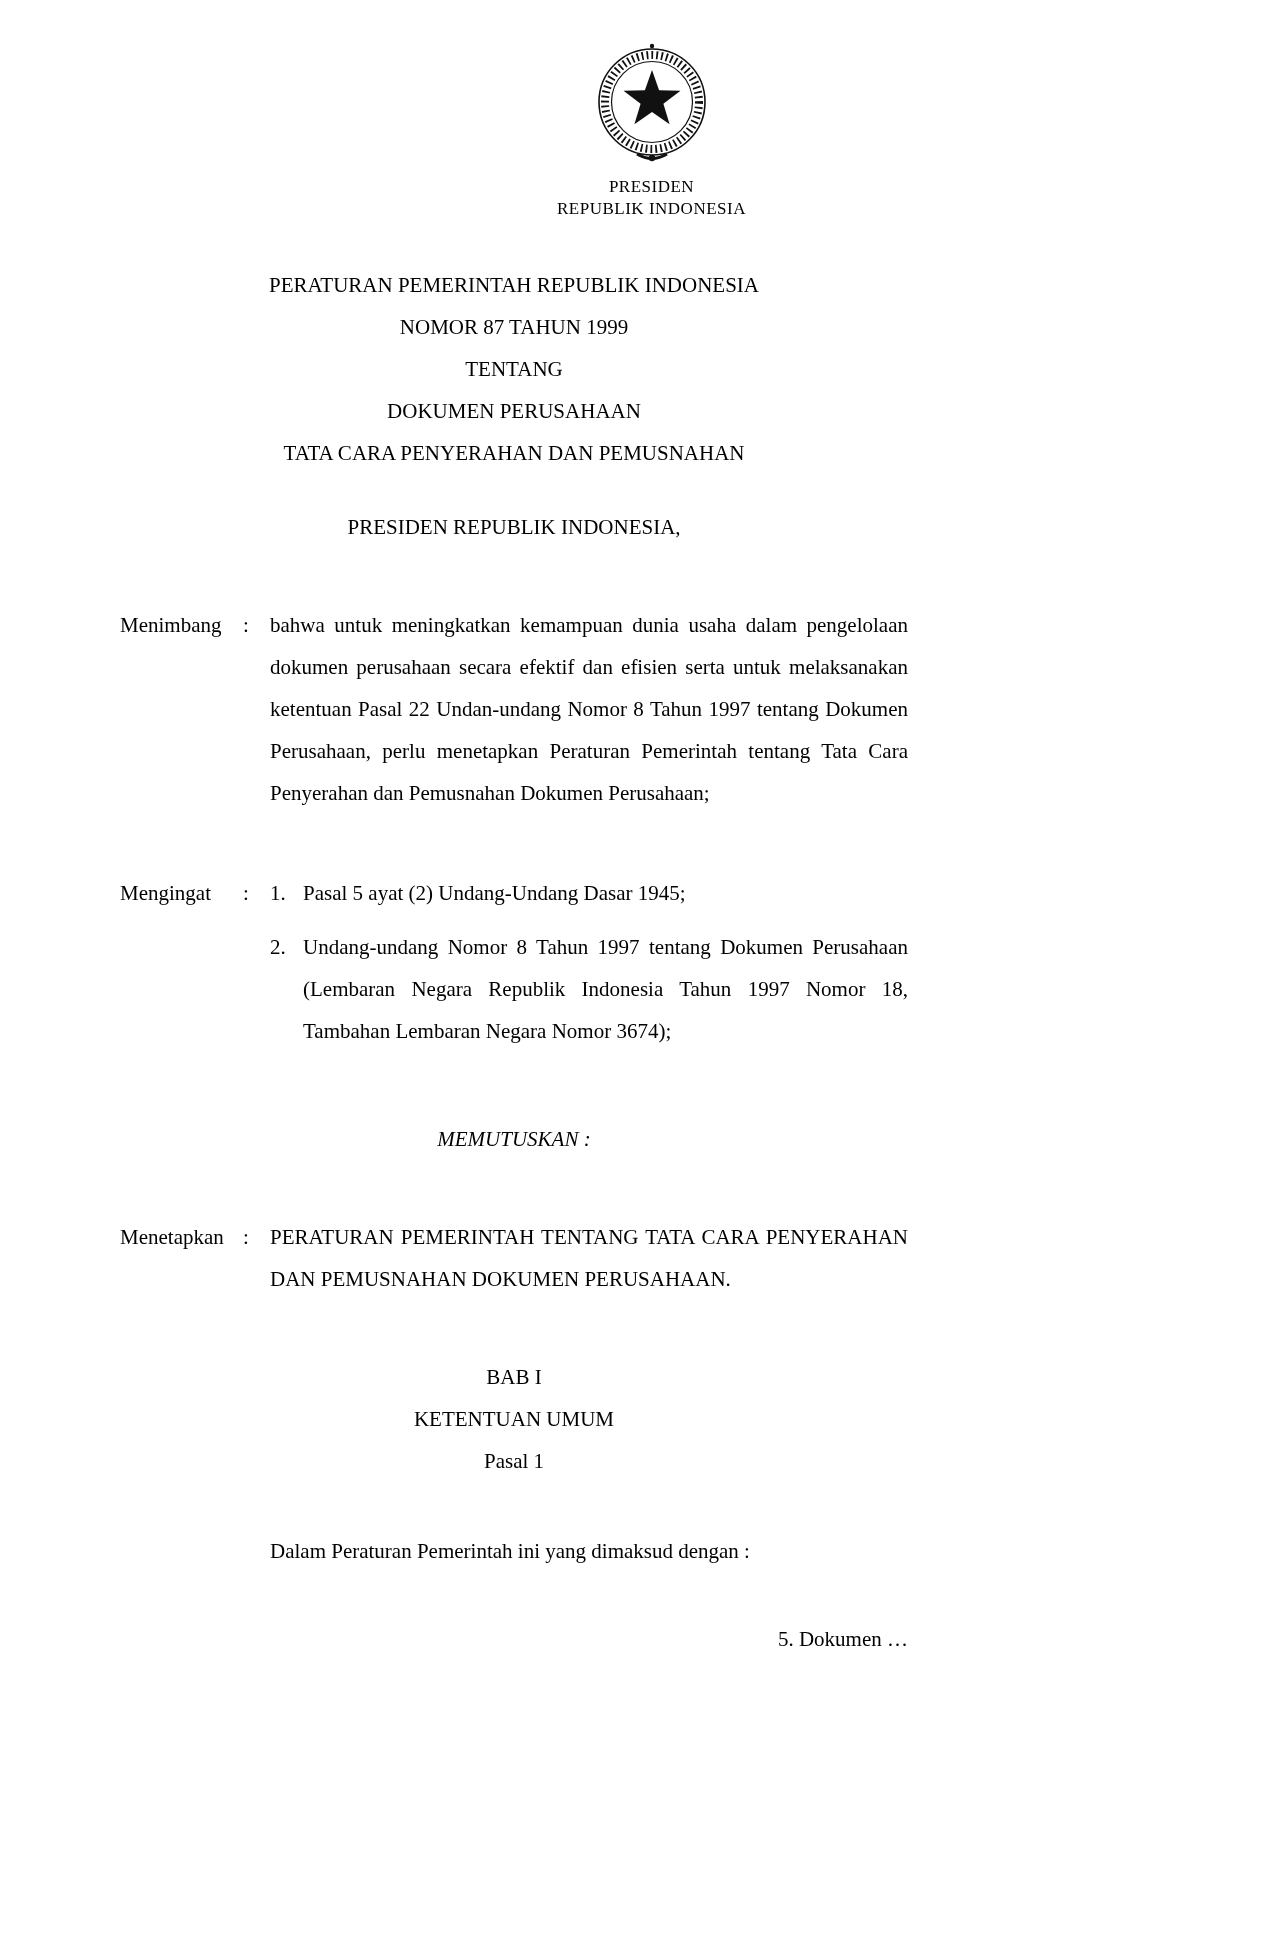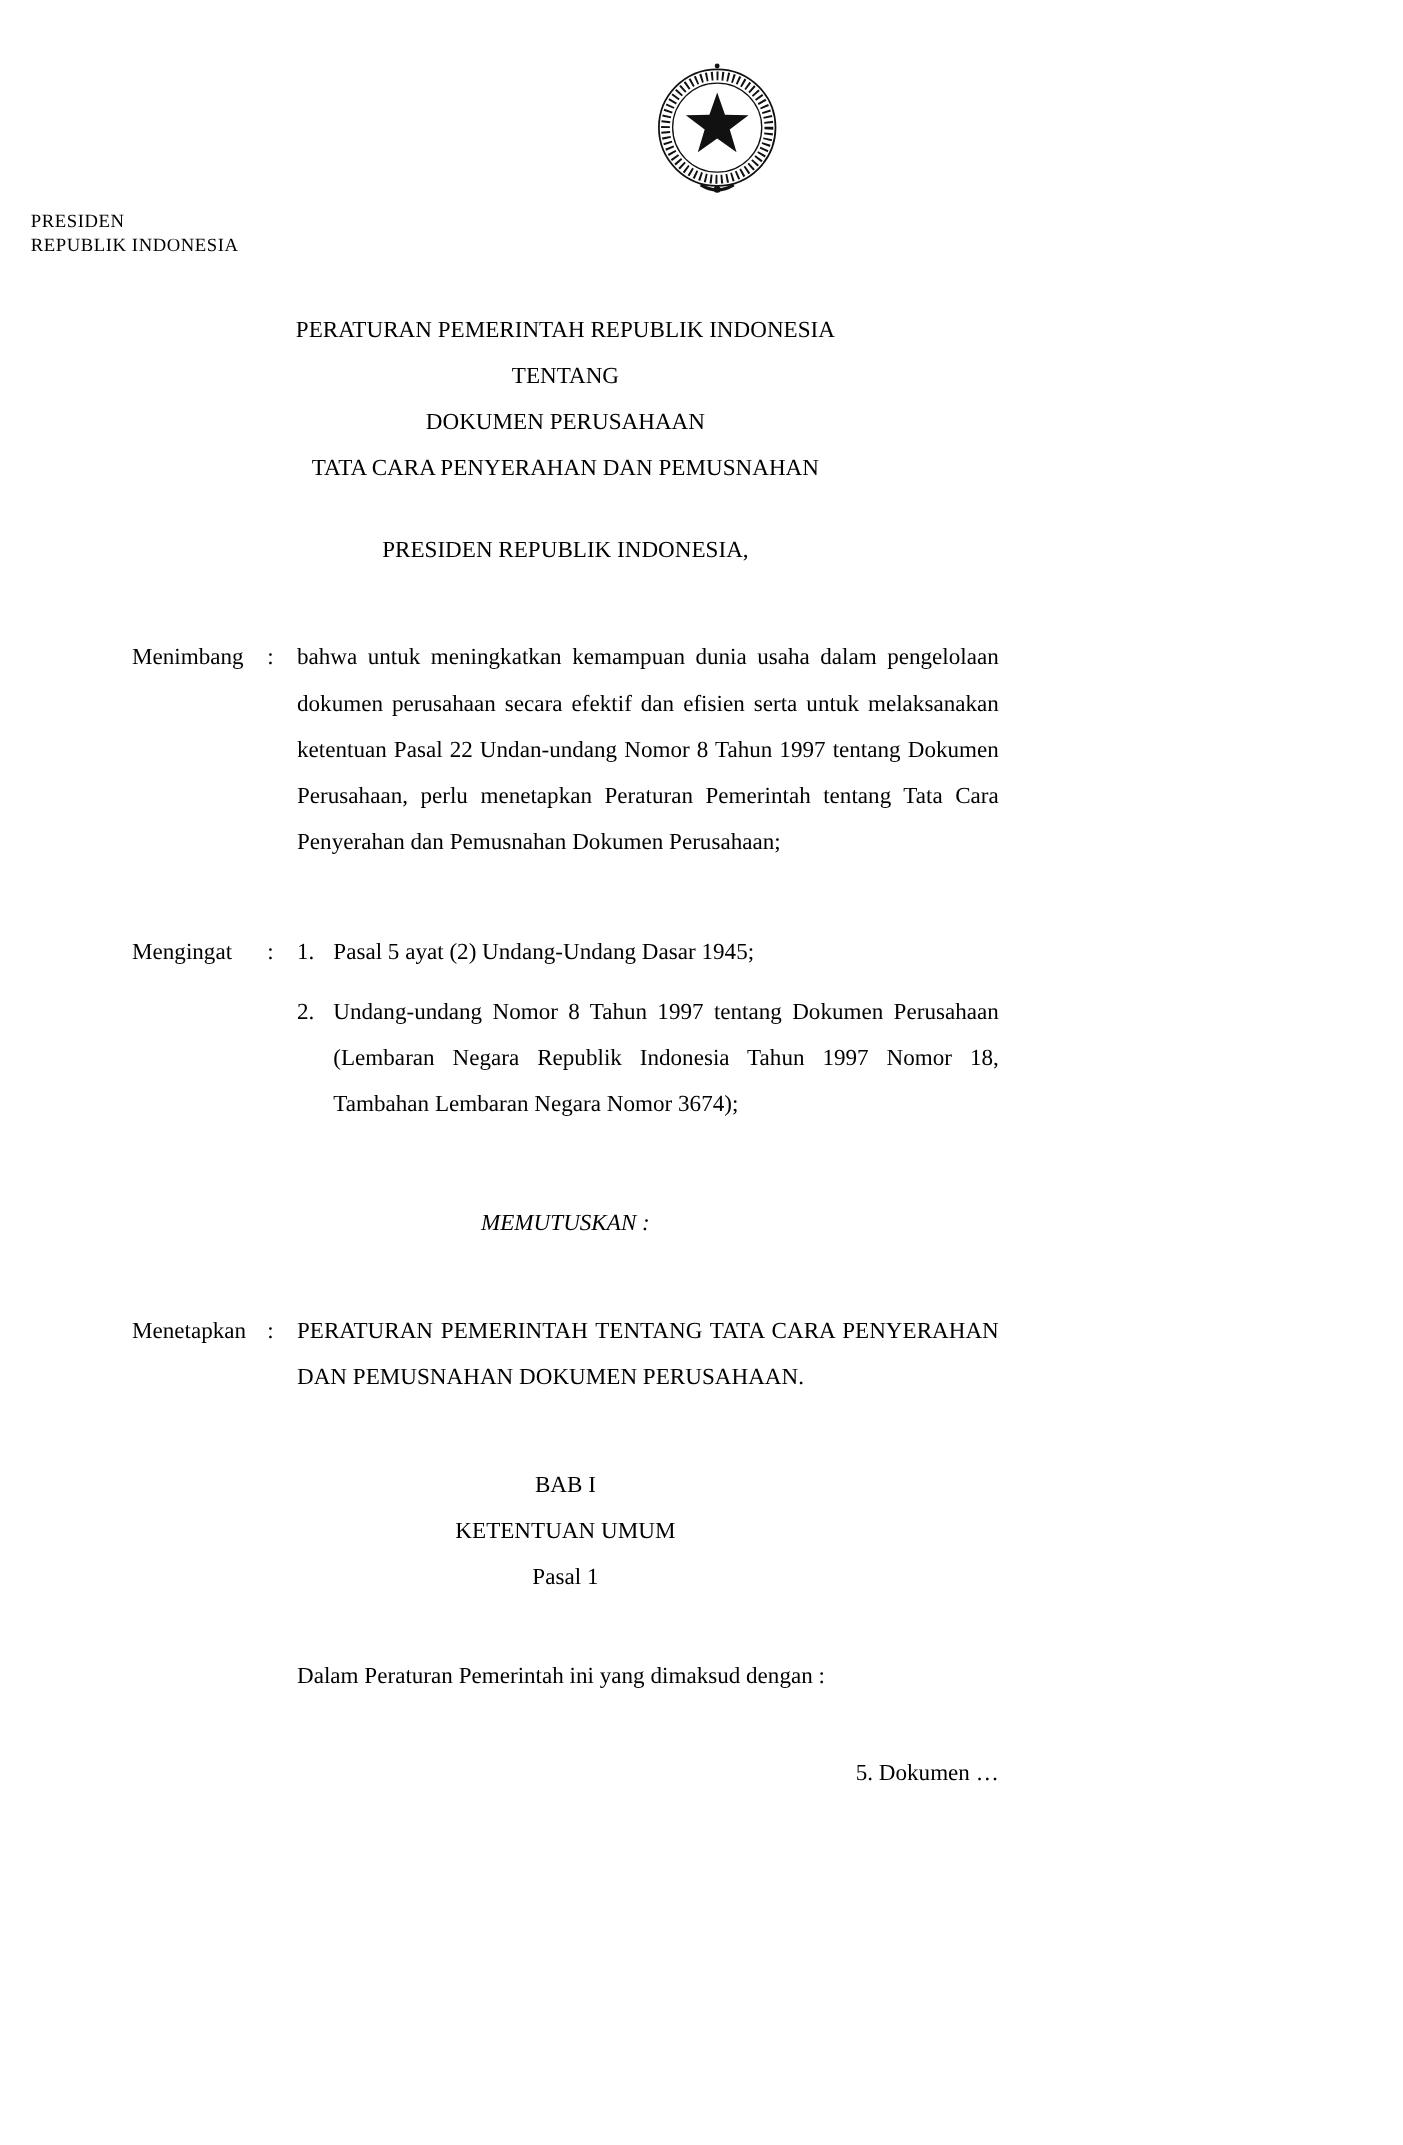--- a/index.html
+++ b/index.html
@@ -15,21 +15,22 @@
     color: #000000;
     font-family: "Liberation Serif", "DejaVu Serif", serif;
     font-size: 21px;
     overflow: hidden;
   }
   .content {
     margin-left: 120px;
     width: 788px;
   }
   .letterhead {
-    padding-top: 52px;
+    text-align: center;
+    padding-top: 38px;
     margin-left: 28px;
   }
   .seal {
     display: block;
     margin: 0 auto;
   }
   .letterhead-text {
     margin-top: 6px;
     font-size: 17px;
     line-height: 22px;
@@ -118,20 +119,21 @@
     <div class="letterhead-text">
       <div>PRESIDEN</div>
       <div>REPUBLIK INDONESIA</div>
     </div>
   </div>
 
   <div class="content">
 
     <div class="doc-title">
       <div>PERATURAN PEMERINTAH REPUBLIK INDONESIA</div>
+      <div>NOMOR 87 TAHUN 1999</div>
       <div>TENTANG</div>
       <div>DOKUMEN PERUSAHAAN</div>
       <div>TATA CARA PENYERAHAN DAN PEMUSNAHAN</div>
     </div>
 
     <div class="salutation">PRESIDEN REPUBLIK INDONESIA,</div>
 
     <div class="clause menimbang">
       <div class="label">Menimbang</div>
       <div class="colon">:</div>

